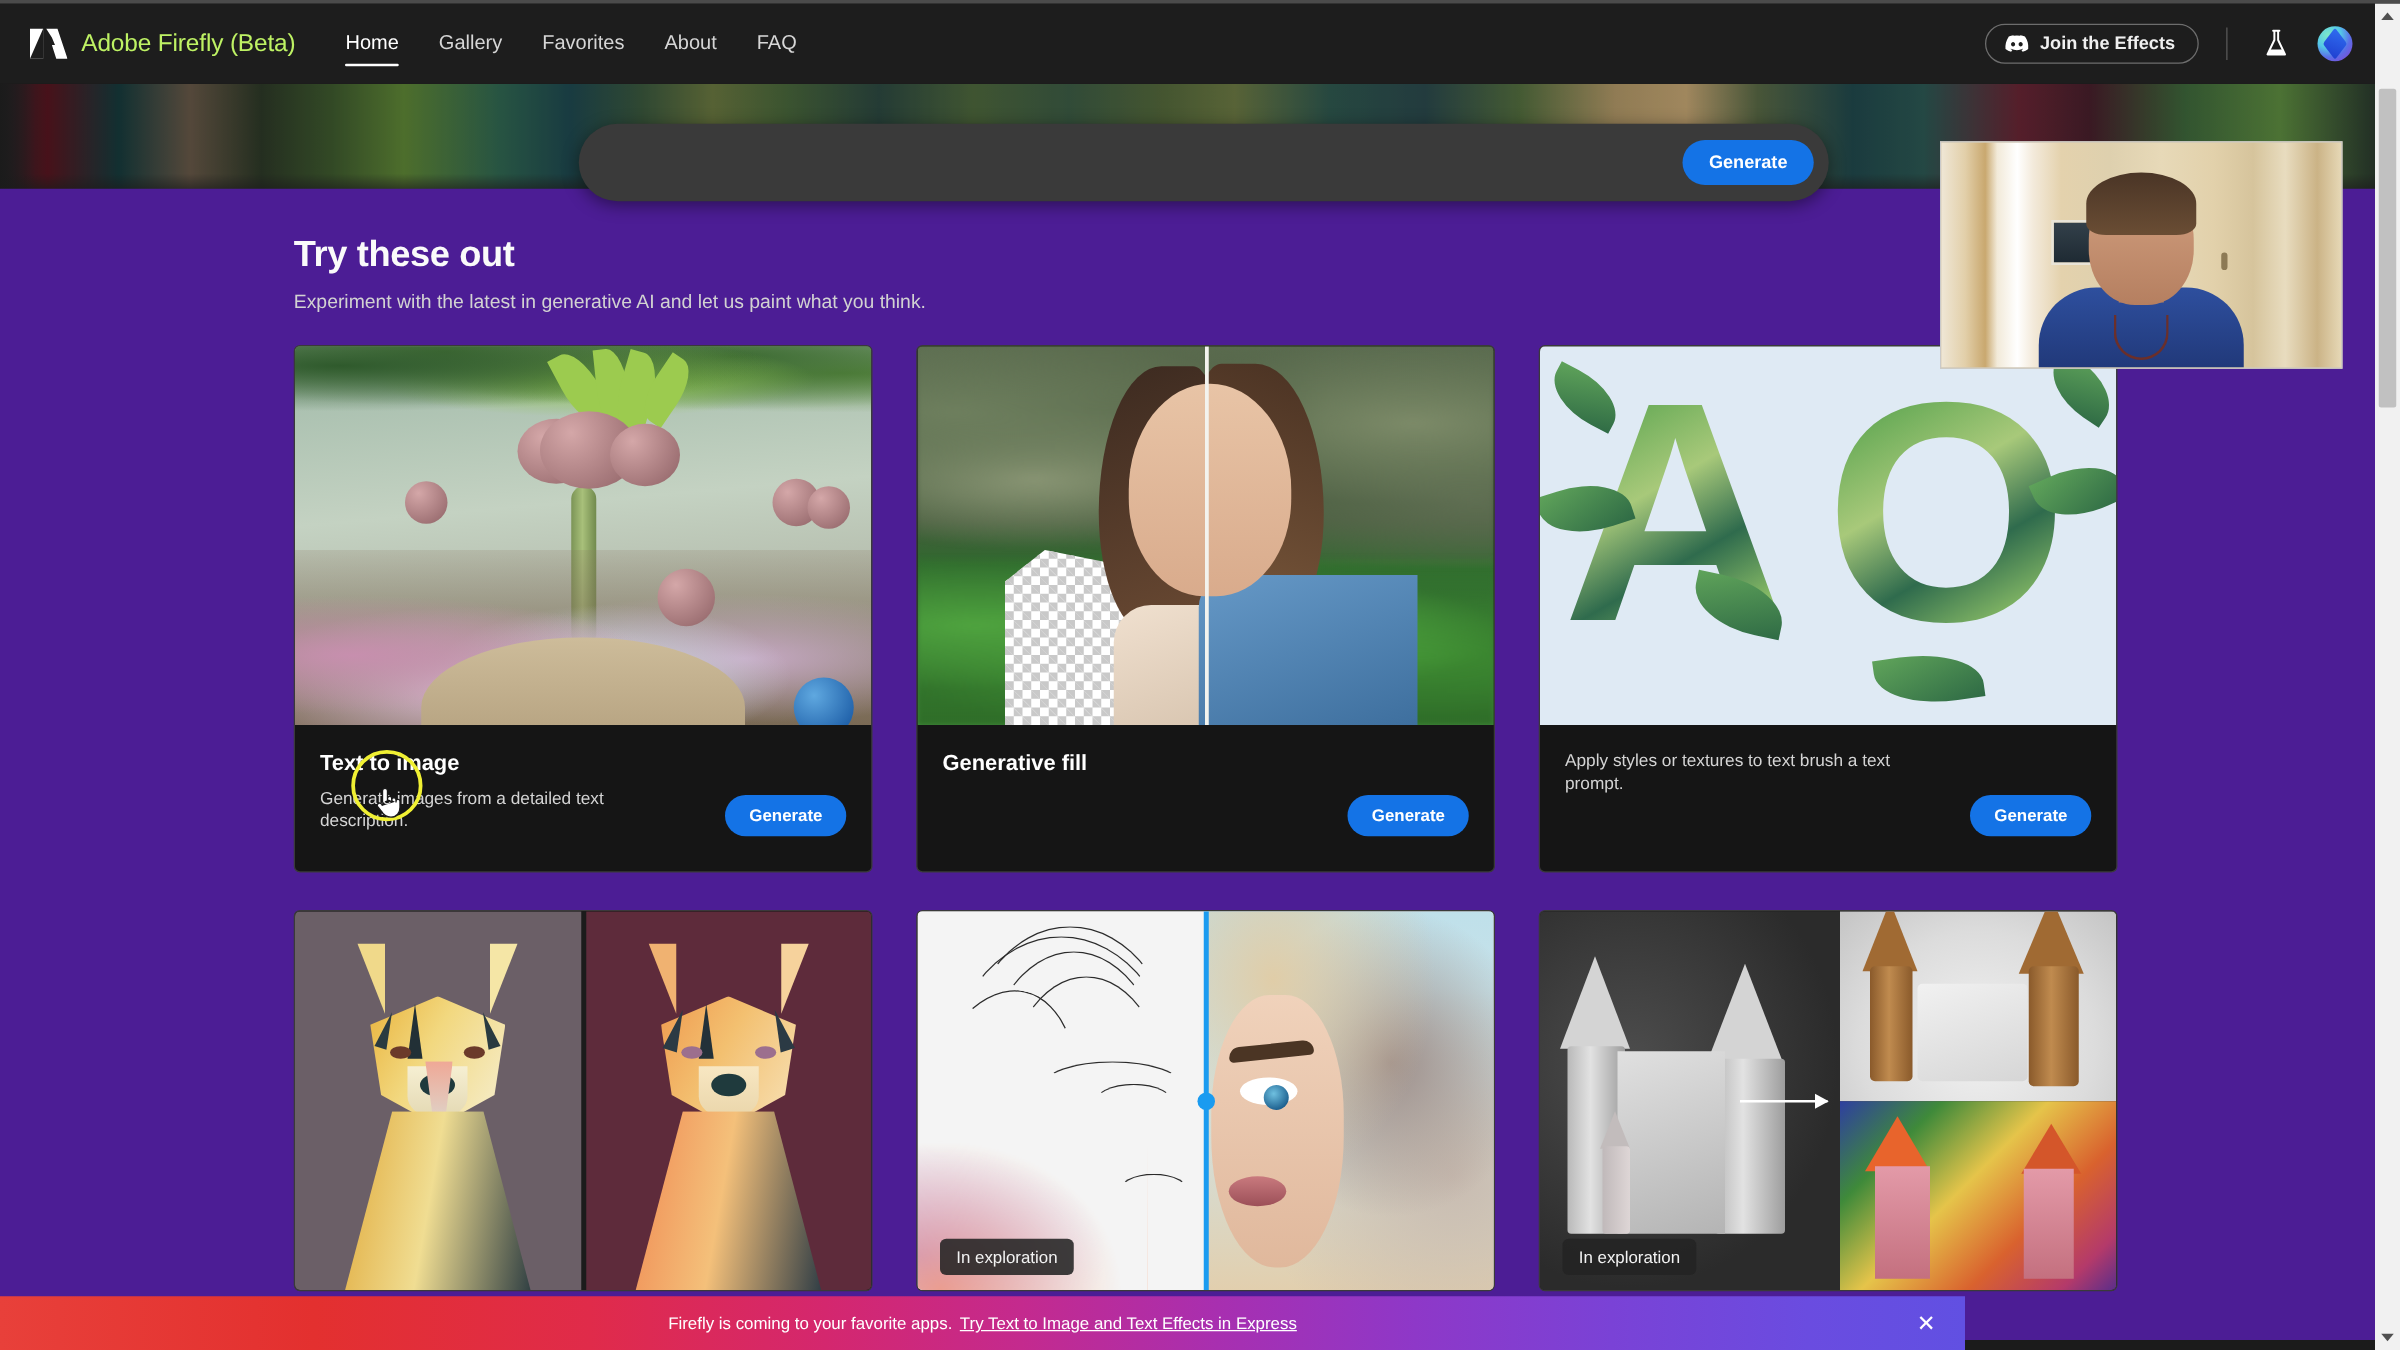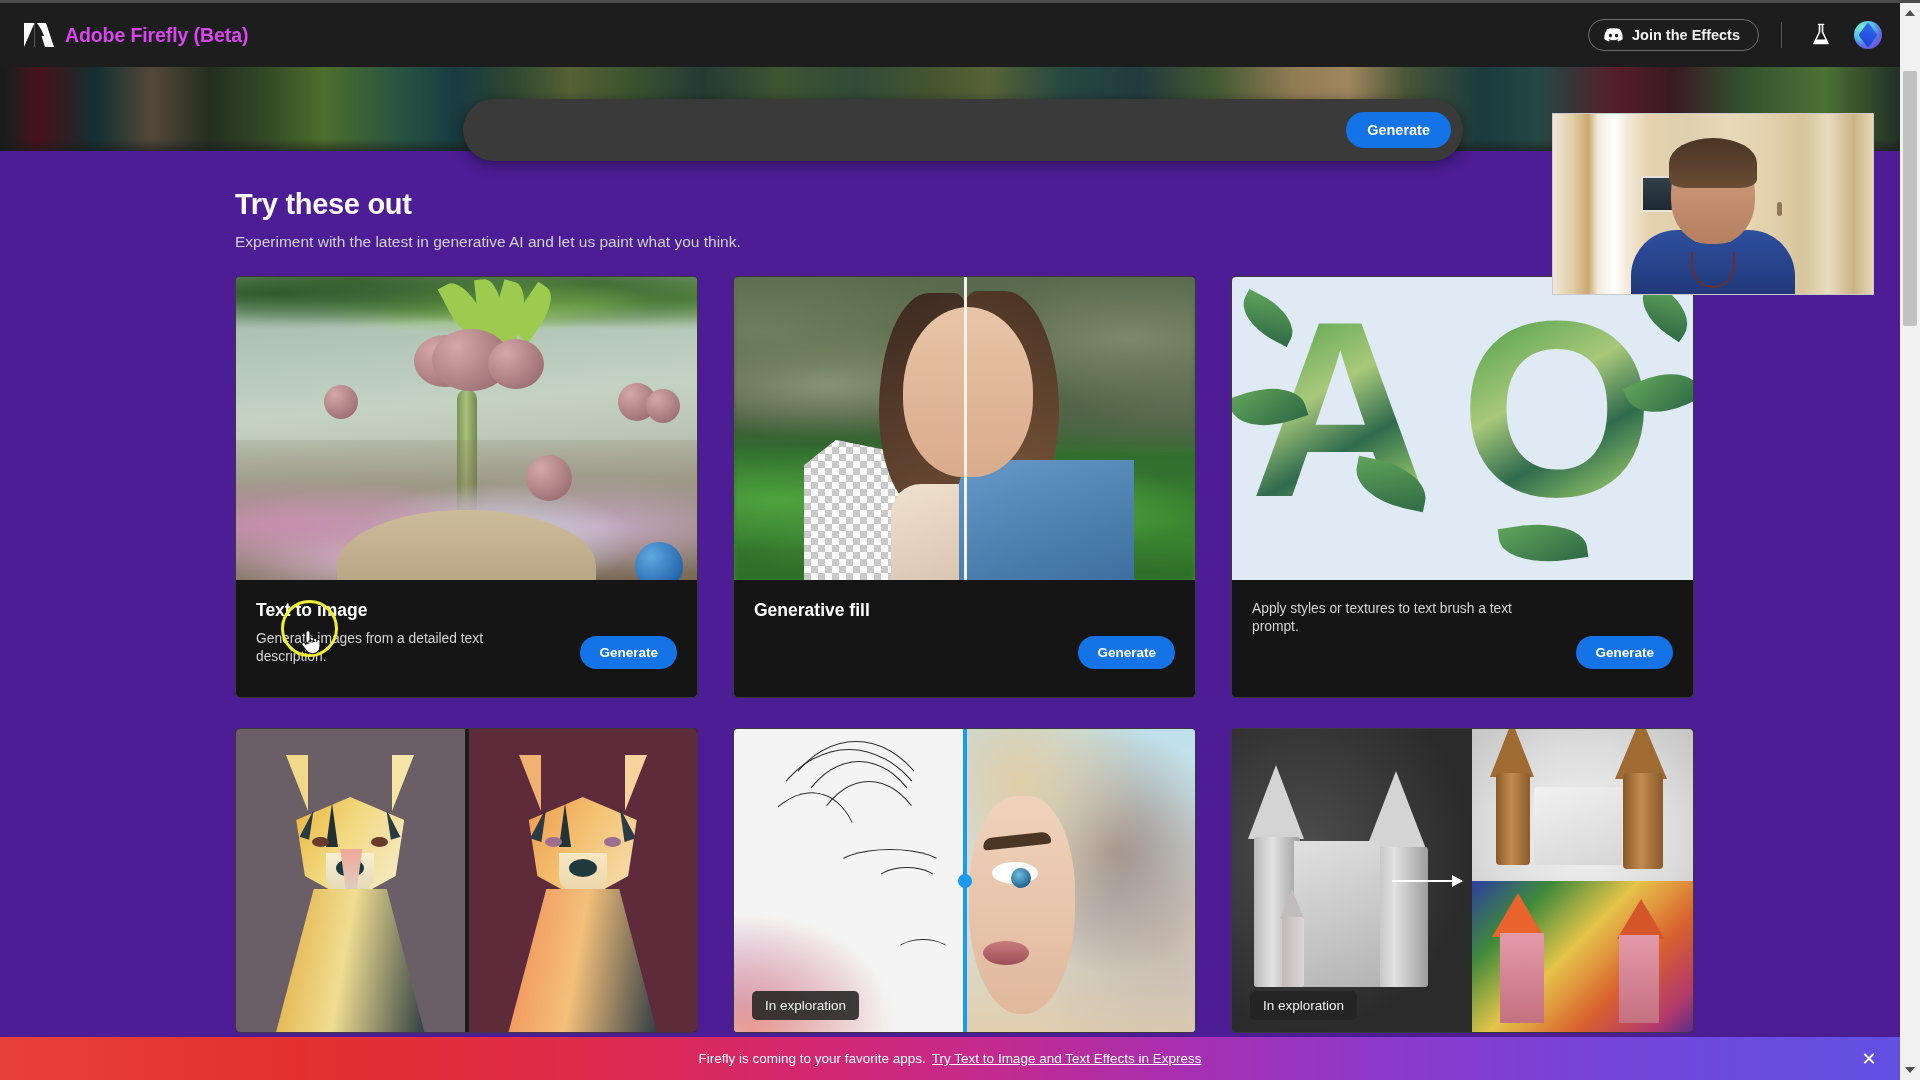--- a/index.html
+++ b/index.html
@@ -29,21 +29,21 @@
   .header {
     position: absolute; top: 0; left: 0;
     width: 1900px; height: 64px;
     background: #1d1d1d;
     display: flex; align-items: center;
     z-index: 30;
   }
   .brand { display: flex; align-items: center; margin-left: 24px; gap: 11px; }
   .brand-logo { width: 30px; height: 26px; display:block; }
   .brand-name {
-    color: #d946ef; font-size: 19.5px; font-weight: 700; letter-spacing: -0.1px;
+    color: #bef264; font-size: 19.5px; font-weight: 400; letter-spacing: -0.1px;
     white-space: nowrap;
   }
   .nav { display: flex; align-items: center; gap: 0px; margin-left: 24px; height: 64px; }
   .nav-item {
     position: relative;
     color: #d6d6d6; font-size: 16px; padding: 0 16px;
     height: 64px; display: flex; align-items: center;
     cursor: pointer; white-space: nowrap;
   }
   .nav-item.active { color: #ffffff; }
@@ -519,21 +519,21 @@
   .wc-cord {
     position:absolute; left:50%; bottom:6px; margin-left:-22px;
     width:44px; height:36px;
     border: 2px solid #6b2f2a; border-top:none;
     border-radius: 0 0 22px 22px;
   }
 
   
   .promo {
     position: absolute; left: 0; bottom: 0;
-    width: 1900px; height: 43px;
+    width: 1572px; height: 43px;
     background: linear-gradient(90deg,
       #e8403a 0%, #e3302f 16%, #e02b4a 30%, #d4276e 42%,
       #c42a8e 52%, #a82fb0 62%, #8e38c8 72%, #7a42d6 82%, #6a4ce0 92%, #6150e2 100%);
     display:flex; align-items:center; justify-content:center;
     z-index: 70;
     margin-top: 48px;
   }
   .promo-text { color:#ffffff; font-size:13.5px; }
   .promo-link {
     color:#ffffff; font-size:13.5px; text-decoration: underline;
@@ -591,20 +591,27 @@
   <div class="header">
     <div class="brand">
       <svg class="brand-logo" viewBox="0 0 30 26">
         <polygon points="0,1 10.5,1 10.5,25 0,25" fill="#ffffff"></polygon>
         <polygon points="0,25 10.5,1 10.5,25" fill="#1d1d1d"></polygon>
         <polygon points="13,1 22,1 30,25 21,25 17.5,14 20,14 17.5,8" fill="#ffffff"></polygon>
       </svg>
       <span class="brand-name">Adobe Firefly (Beta)</span>
     </div>
 
+    <div class="nav">
+      <div class="nav-item active">Home</div>
+      <div class="nav-item">Gallery</div>
+      <div class="nav-item">Favorites</div>
+      <div class="nav-item">About</div>
+      <div class="nav-item">FAQ</div>
+    </div>
 
     <div class="header-right">
       <div class="discord-btn">
         <svg width="19" height="14" viewBox="0 0 24 18">
           <path fill="#ffffff" d="M20.3 1.6A19 19 0 0 0 15.6.2l-.3.6a17 17 0 0 0-6.6 0L8.4.2A19 19 0 0 0 3.7 1.6C.8 6-.1 10.2.3 14.4a19 19 0 0 0 5.8 2.9l1.2-1.9a12 12 0 0 1-1.9-.9l.5-.4a13.6 13.6 0 0 0 12.2 0l.5.4a12 12 0 0 1-1.9.9l1.2 1.9a19 19 0 0 0 5.8-2.9c.5-4.9-.8-9.1-3.4-12.8zM8.1 11.9c-1.1 0-2.1-1-2.1-2.3S7 7.3 8.1 7.3s2.1 1 2.1 2.3-.9 2.3-2.1 2.3zm7.8 0c-1.1 0-2.1-1-2.1-2.3s.9-2.3 2.1-2.3 2.1 1 2.1 2.3-.9 2.3-2.1 2.3z"></path>
         </svg>
         <span>Join the Effects</span>
       </div>
       <div class="hdr-divider"></div>
       <div class="flask-btn">

